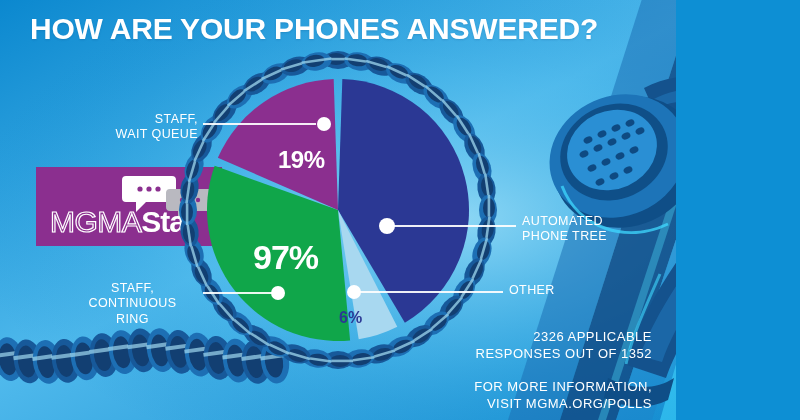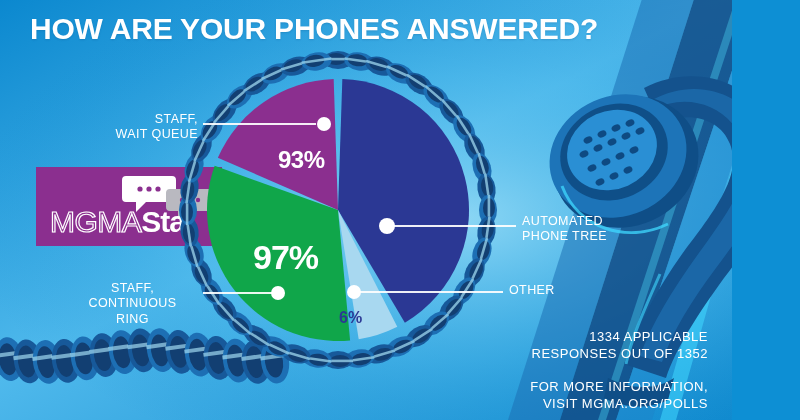--- a/index.html
+++ b/index.html
@@ -2,21 +2,21 @@
 <html><head>
 <meta charset="utf-8">
 <style>
   html,body{margin:0;padding:0;}
   body{
     width:800px;height:420px;overflow:hidden;
     font-family:"Liberation Sans", sans-serif;
     background:#0d8fd4;
   }
   #stage{
-    position:relative;width:732px;height:420px;overflow:hidden;
+    position:relative;width:676px;height:420px;overflow:hidden;
     background:
       radial-gradient(ellipse 520px 420px at 58% 52%, #7fd0f2 0%, #56bdee 38%, #27a4e4 66%, #0b8bd0 100%),
       linear-gradient(135deg,#0a86cd 0%,#17a0dd 45%,#0c8ace 100%);
   }
   .bg-svg{position:absolute;inset:0;width:800px;height:420px;}
 
   
   .title{
     position:absolute;left:30px;top:12px;
     font-size:30px;font-weight:bold;color:#ffffff;
@@ -480,21 +480,21 @@
           <path d="M160,152 L164.34332836889698,21.072021711629816 A131,131 0 0 1 226.88112224642038,264.6406475791904 Z" fill="#2b3894"></path>
           <path d="M160,152 L219.26894691984356,268.82547637828304 A131,131 0 0 1 180.71870681033744,281.35120868436934 Z" fill="#a8d8f0"></path>
           <path d="M160,152 L172.10054695549957,282.43993546218024 A131,131 0 0 1 36.667358629623024,107.84052114657626 Z" fill="#10a64a"></path>
           <path d="M160,152 L39.86513025554875,99.76387197079274 A131,131 0 0 1 155.65667163110308,21.072021711629816 Z" fill="#8b2f8f"></path>
         </g>
     </svg>
   </div>
 
   <div class="pct pct-6">6%</div>
   <div class="pct pct-33">97%</div>
-  <div class="pct pct-19">93%</div>
+  <div class="pct pct-19">19%</div>
 
   <svg class="bg-svg" viewBox="0 0 800 420" style="pointer-events:none">
     <g stroke="#ffffff" stroke-width="2" opacity=".92">
       <line x1="203" y1="124" x2="316" y2="124"></line>
       <line x1="203" y1="293" x2="278" y2="293"></line>
       <line x1="389" y1="226" x2="516" y2="226"></line>
       <line x1="355" y1="292" x2="503" y2="292"></line>
     </g>
     <g fill="#ffffff">
       <circle cx="324" cy="124" r="7"></circle>
@@ -506,18 +506,18 @@
 
   <div class="lbl lbl-wait">STAFF,
 WAIT QUEUE</div>
   <div class="lbl lbl-cont">STAFF,
 CONTINUOUS
 RING</div>
   <div class="lbl lbl-auto">AUTOMATED
 PHONE TREE</div>
   <div class="lbl lbl-other">OTHER</div>
 
-  <div class="footer footer-1">1334 APPLICABLE
+  <div class="footer footer-1">2326 APPLICABLE
 RESPONSES OUT OF 1352</div>
   <div class="footer footer-2">FOR MORE INFORMATION,
 VISIT MGMA.ORG/POLLS</div>
 
 </div>
 
 </body></html>

